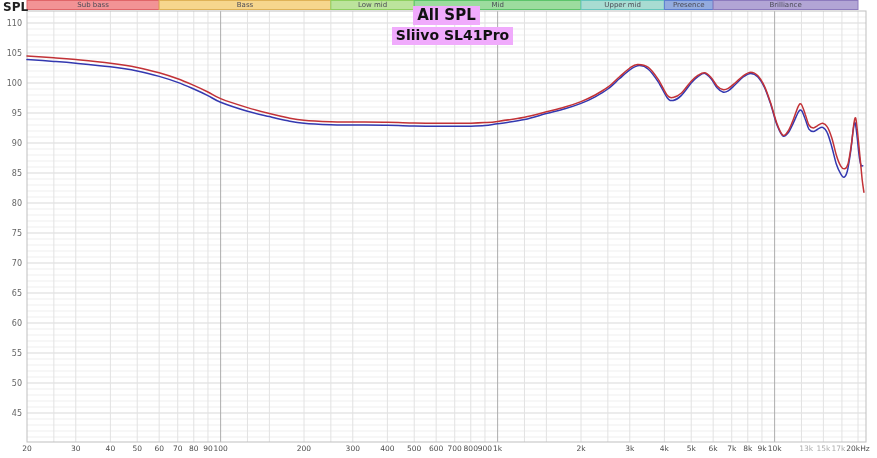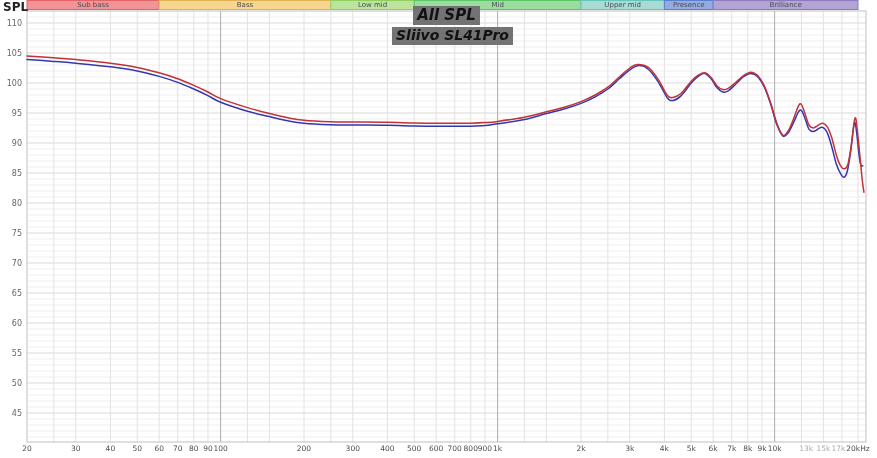--- a/index.html
+++ b/index.html
@@ -10,21 +10,21 @@
   .stage svg{position:absolute;left:0;top:0;}
   .corner-label{
     position:absolute;left:3px;top:0px;font-size:12px;font-weight:700;color:#222;
     letter-spacing:0px;
   }
   .titles{
     position:absolute;left:27px;right:11px;top:5px;text-align:center;line-height:1.25;
     pointer-events:none;
   }
   .titles .t1,.titles .t2{
-    display:inline-block;background:#737373;padding:0 4px;font-weight:700;color:#111;font-style:italic;
+    display:inline-block;background:#f0abfc;padding:0 4px;font-weight:700;color:#111;
   }
   .titles .t1{font-size:15px;}
   .titles .t2{font-size:14px;margin-left:12px;}
 </style>
 </head>
 <body>
 
 <div class="stage">
   <svg id="chart" width="877" height="458" viewBox="0 0 877 458">
       <g>

